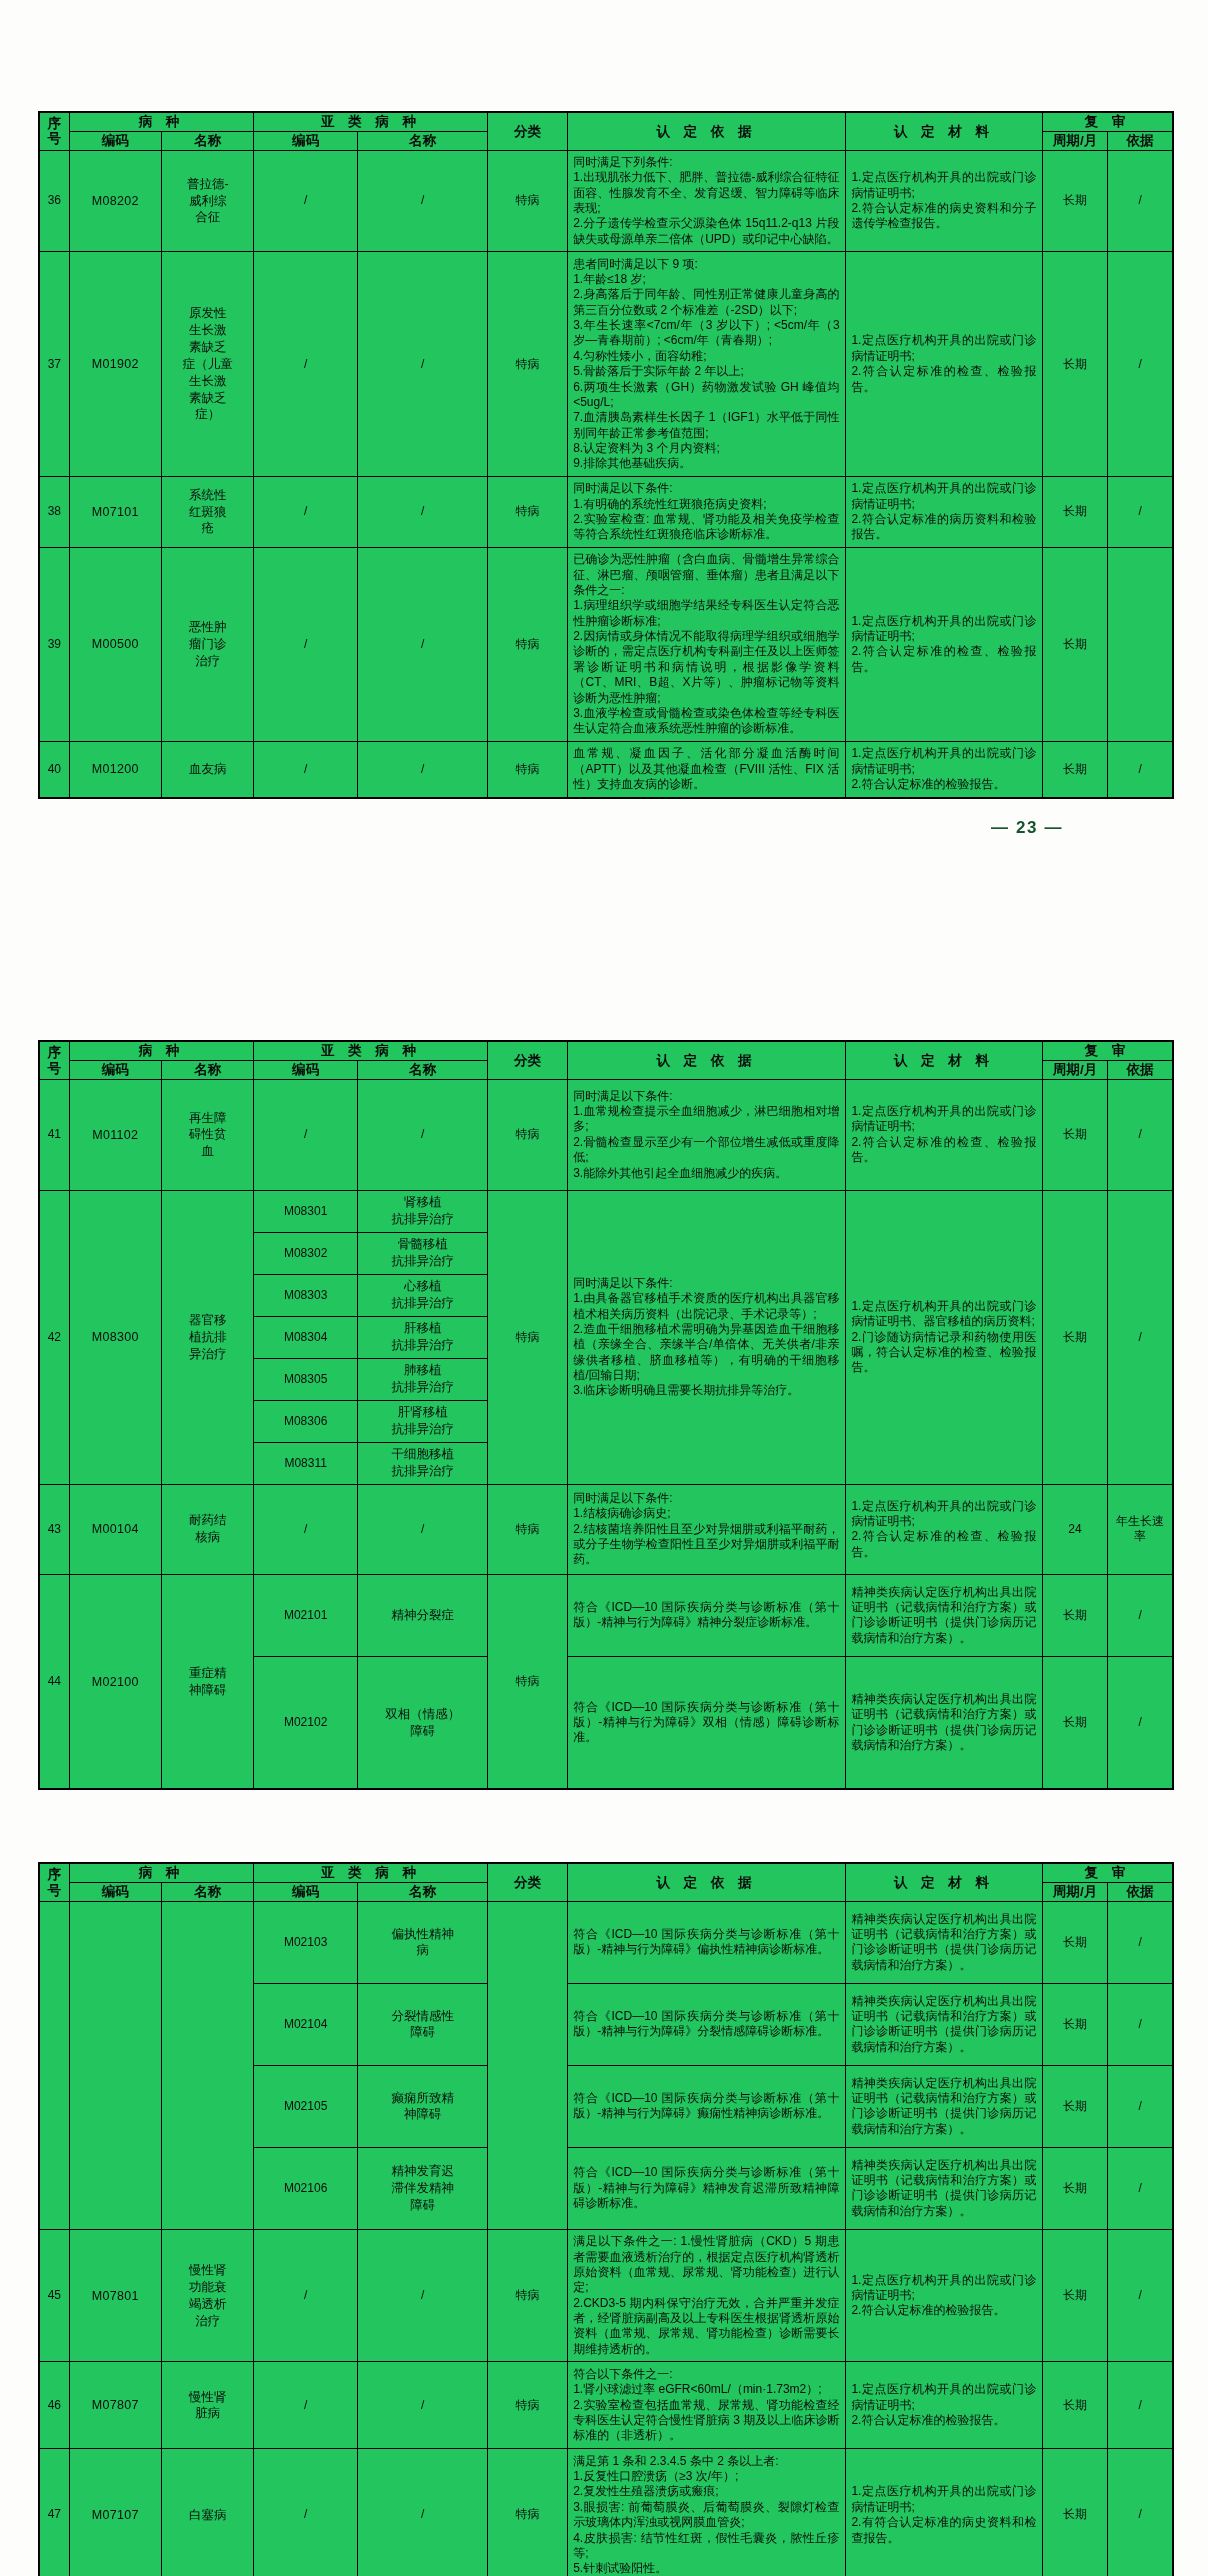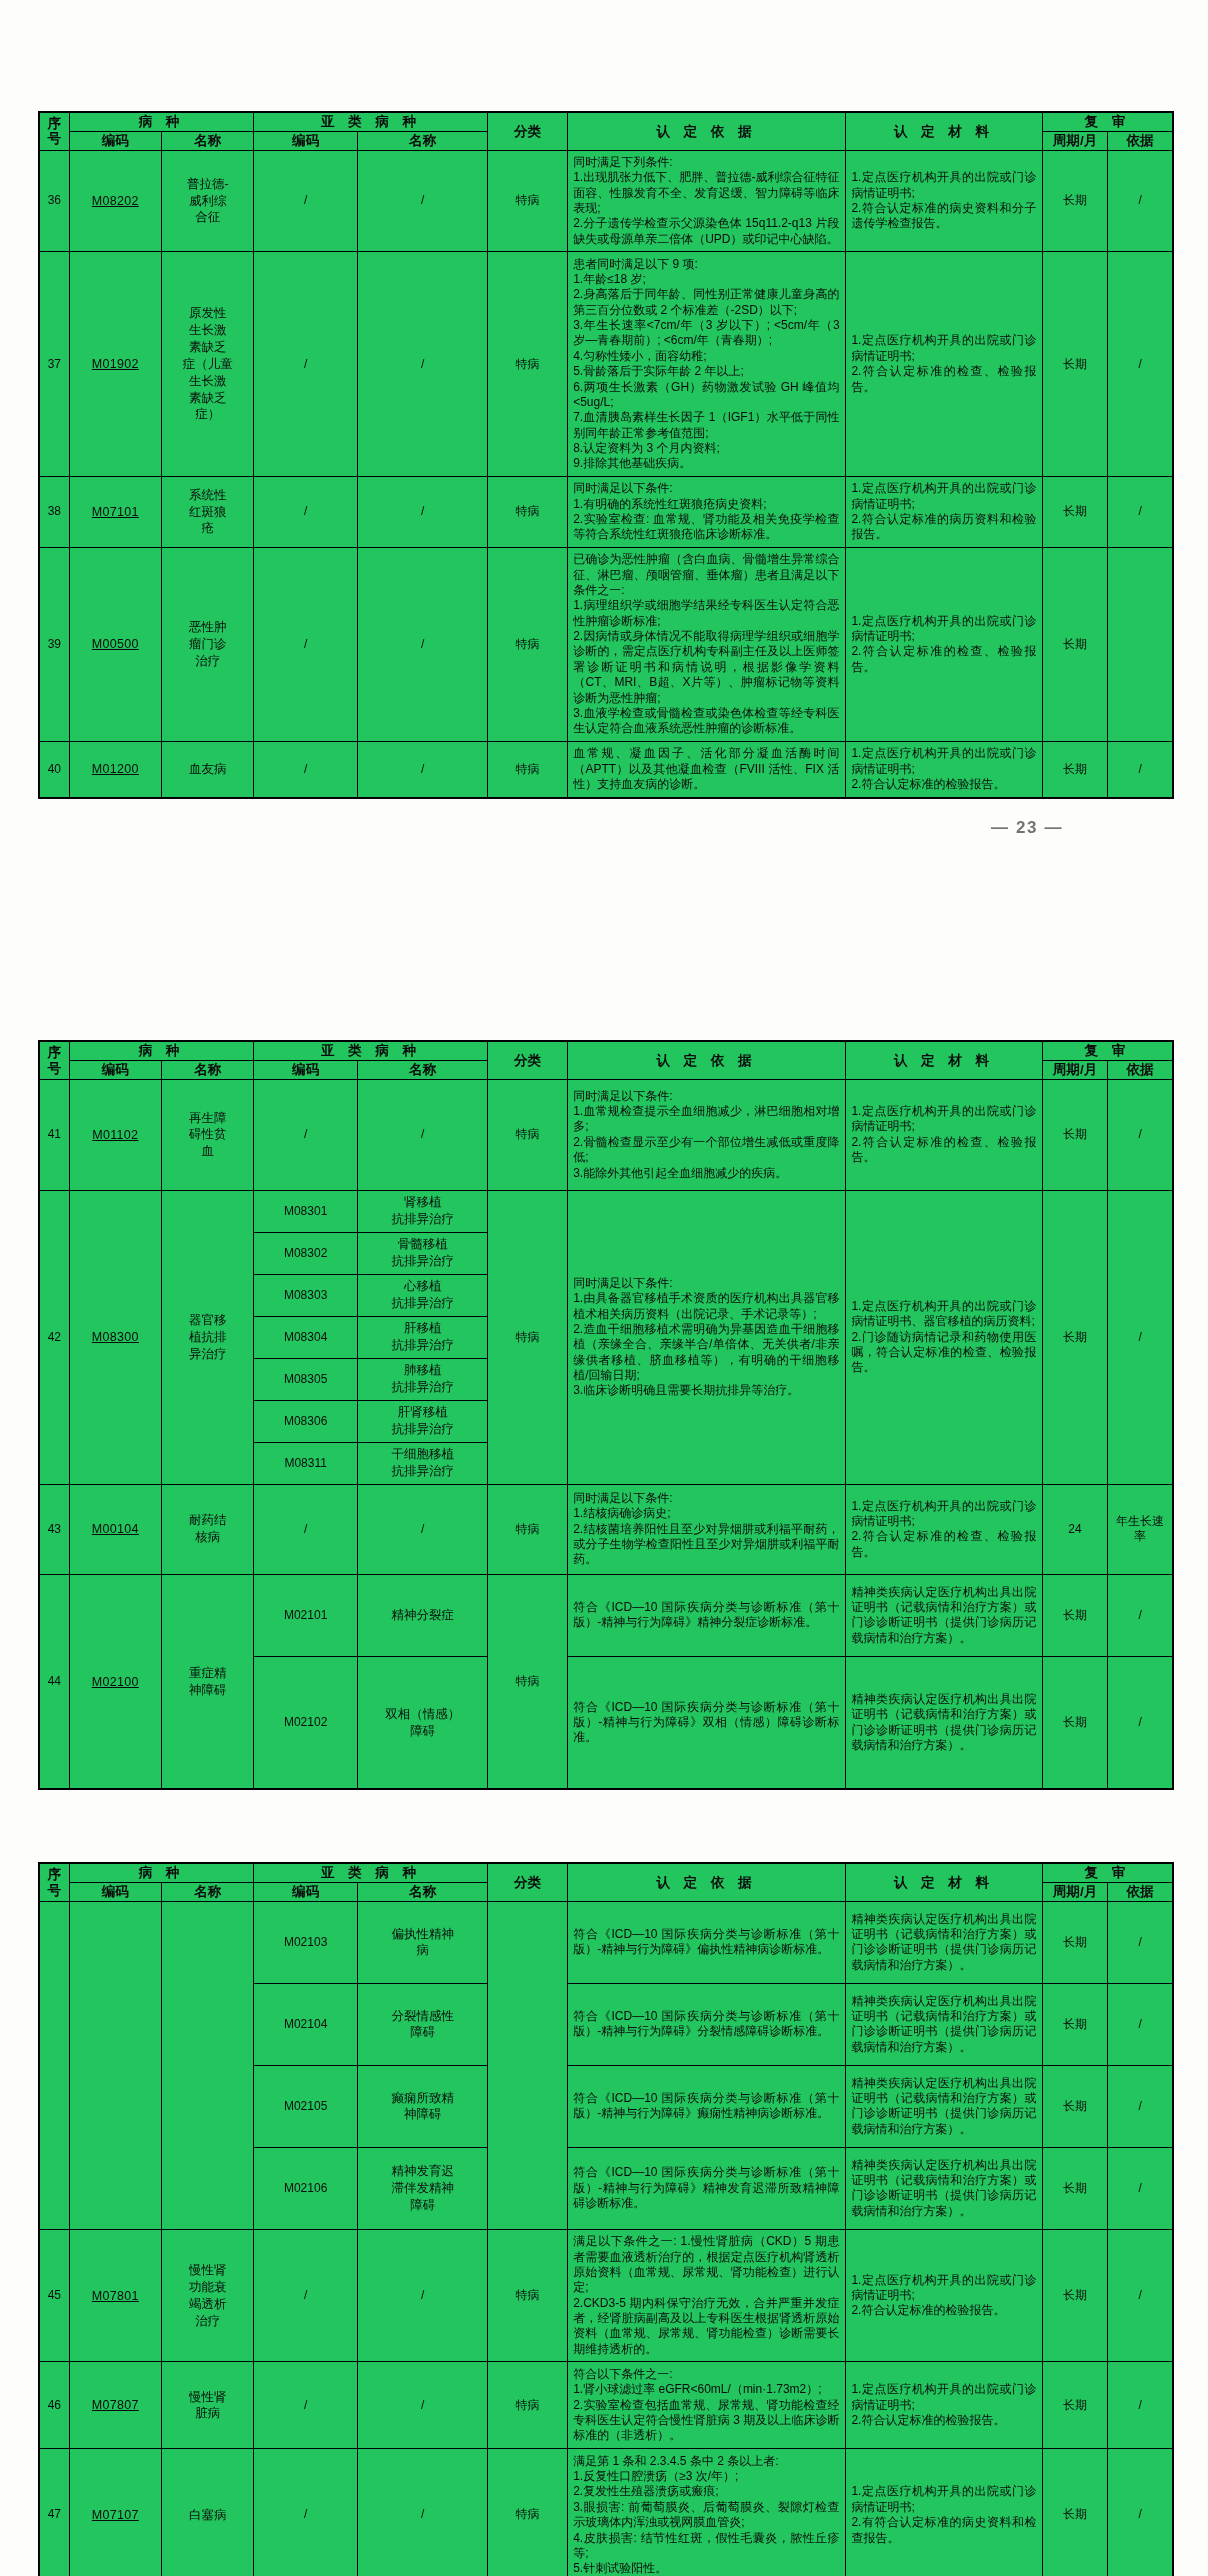--- a/index.html
+++ b/index.html
@@ -18,25 +18,25 @@
     font-size:12px;line-height:1.28;
     vertical-align:middle;
     overflow:hidden;
   }
   .sheet th{
     font-weight:700;font-size:13.6px;text-align:center;padding:1.1px;line-height:1.15;
   }
   th.group{letter-spacing:4.9px;}
   td.c{text-align:center;}
   td.name{text-align:center;white-space:pre-wrap;font-size:12.5px;line-height:1.35;}
-  td.code{text-align:center;font-size:12.5px;letter-spacing:0.3px;text-decoration:underline;}
+  td.code{text-align:center;font-size:12.5px;letter-spacing:0.3px;}
   td.basis{white-space:pre-wrap;text-align:justify;padding:4.3px 5.4px;}
   td.mat{white-space:pre-wrap;text-align:justify;padding:4.3px 5.4px;margin-left:20px;}
   .pagenum{
-    font-size:17px;font-weight:600;letter-spacing:1.6px;color:#737373;
+    font-size:17px;font-weight:600;letter-spacing:1.6px;color:#14532d;
   }
   .pn-right{text-align:right;padding-right:111px;margin-top:19.6px;}
   .pn-left{text-align:left;padding-left:90px;margin-top:52px;}
   .t2{margin-top:202px;}
   .t3{margin-top:72px;}
 </style>
 </head>
 <body>
 
 <div class="doc">

